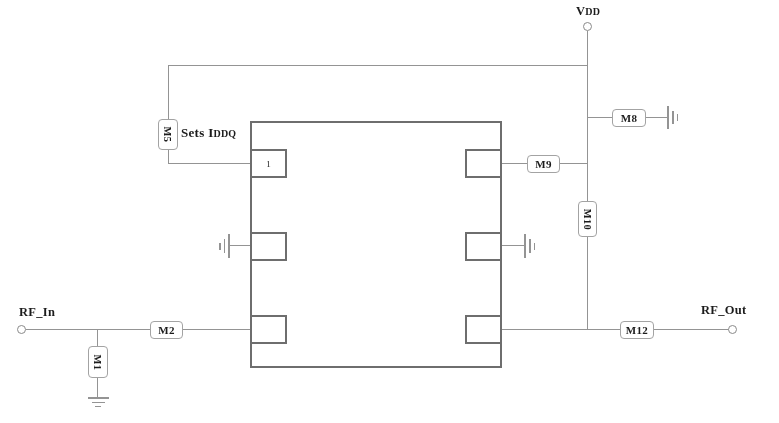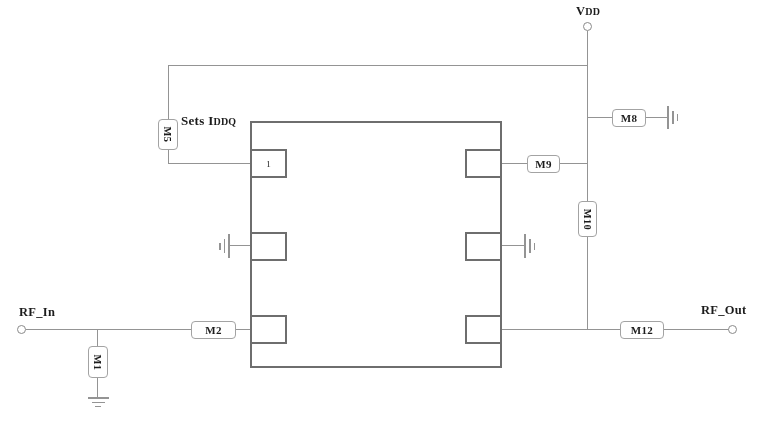--- a/index.html
+++ b/index.html
@@ -85,21 +85,21 @@
     font-weight: bold;
     font-size: 12.5px;
     color: var(--text, #1c1c1c);
     white-space: nowrap;
     letter-spacing: 0.3px;
   }
   .tlabel .sub { font-size: 10px; letter-spacing: 0.2px; }
   .vdd-label { left: 570px; top: 4px; width: 36px; text-align: center; }
   .rfin-label { left: 19px; top: 305px; }
   .rfout-label { left: 701px; top: 303px; }
-  .sets-label { left: 181px; top: 113px; font-size: 13px; }
+  .sets-label { left: 181px; top: 125px; font-size: 13px; }
 </style>
 </head>
 <body>
 
 <div id="canvas">
 
   <div class="wire vwire" style="left:587px; top:31px;  height:299px;"></div>
   <div class="wire hwire" style="left:168px; top:65px;  width:420px;"></div>
   <div class="wire vwire" style="left:168px; top:65px;  height:55px;"></div>
   <div class="wire vwire" style="left:168px; top:150px; height:14px;"></div>
@@ -126,30 +126,30 @@
 
   <div class="cbox vert" style="left:158px; top:119px; width:20px; height:31px;">
     <span>M5</span>
   </div>
   <div class="cbox vert" style="left:88px;  top:346px; width:20px; height:32px;">
     <span>M1</span>
   </div>
   <div class="cbox vert" style="left:578px; top:201px; width:19px; height:36px;">
     <span>M10</span>
   </div>
-  <div class="cbox" style="left:150px; top:321px; width:45px; height:17.5px;margin-left:41px;">
+  <div class="cbox" style="left:150px; top:321px; width:33px; height:17.5px;">
     <span>M2</span>
   </div>
   <div class="cbox" style="left:612px; top:109px; width:34px; height:18px;">
     <span>M8</span>
   </div>
   <div class="cbox" style="left:527px; top:155px; width:33px; height:17.5px;text-align:center;">
     <span>M9</span>
   </div>
-  <div class="cbox" style="left:620px; top:321px; width:44px; height:17.5px;">
+  <div class="cbox" style="left:620px; top:321px; width:34px; height:17.5px;">
     <span>M12</span>
   </div>
 
   <div class="terminal" style="left:583px; top:22px;"></div>
   <div class="terminal" style="left:17px;  top:325px;"></div>
   <div class="terminal" style="left:728px; top:325px;"></div>
 
   <div class="gnd" style="left:667px; top:106px; width:12px; height:24px;">
     <div class="bar" style="left:0;    top:0;   width:2px;   height:23px;"></div>
     <div class="bar" style="left:5px;  top:5px; width:1.5px; height:13px;"></div>

